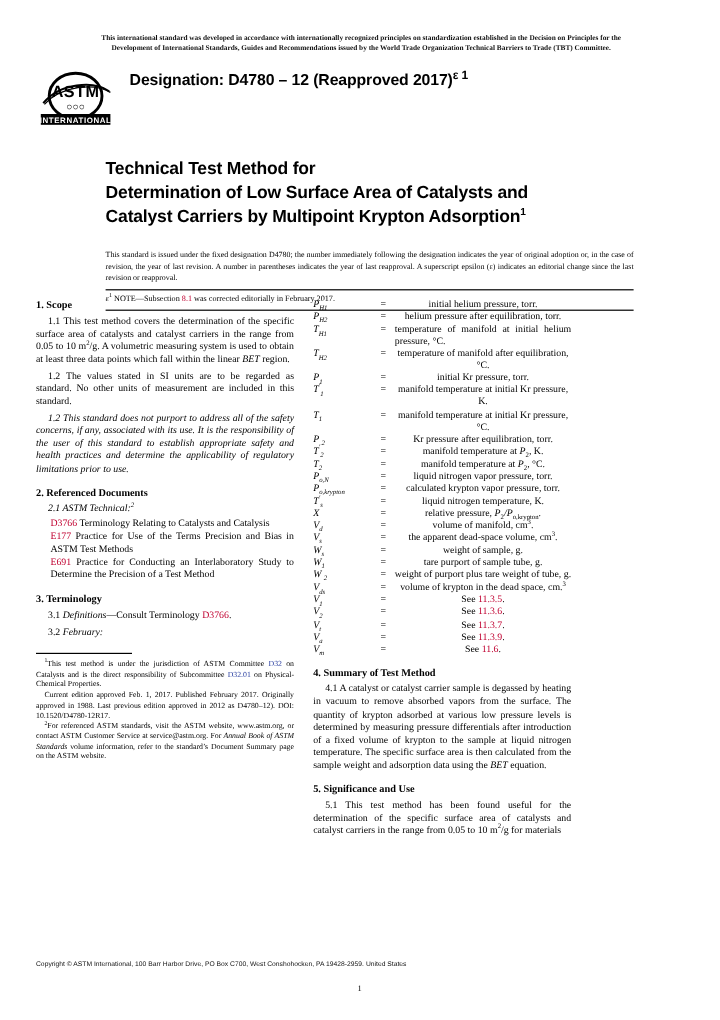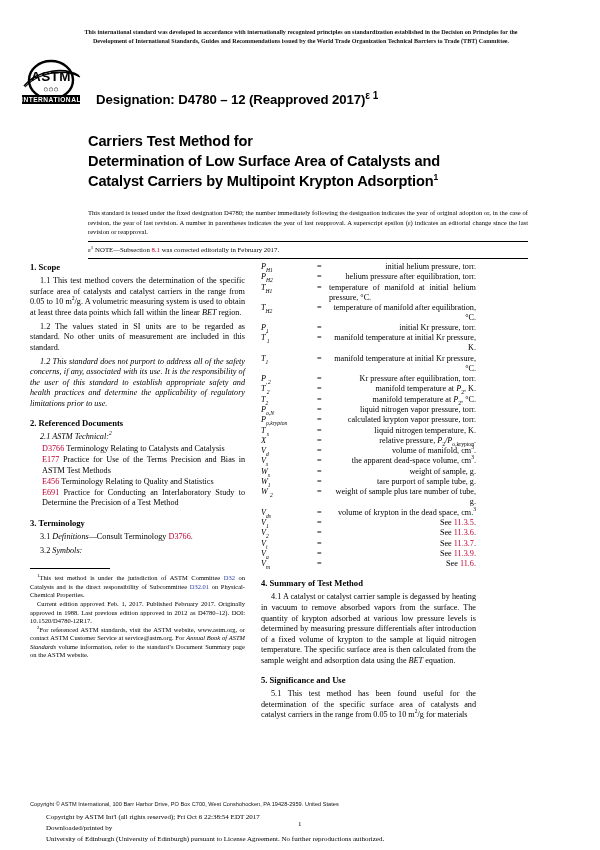--- a/index.html
+++ b/index.html
@@ -32,22 +32,22 @@
     text-align: center;
     font-weight: bold;
     color: #111;
   }
   .tbt .l2 { display:block; }
 
   
   .desig-row {
     margin-top: 13px;
     display: flex;
-    align-items: flex-end;
-    padding-left: 20px;
+    align-items: flex-start;
+    padding-left: 32px;
   }
   .astm-logo {
     width: 62px;
     height: 48px;
     flex: 0 0 auto;
     position: relative;
   }
   .astm-logo svg { display:block; }
   .desig-text {
     font-family: "Liberation Sans", sans-serif;
@@ -91,21 +91,21 @@
   .eps-note sup { font-size: 5px; vertical-align: super; }
   .rule2 {
     margin: 3px 72px 0 88px;
     border-top: 0.7px solid #000;
     height: 0;
   }
 
   
   .cols {
     position: absolute;
-    top: 262px;
+    top: 249px;
     left: 0;
     width: 476px;
     display: flex;
   }
   .col {
     width: 262px;
     font-size: 8.2px;
     line-height: 1.285;
   }
   .col-left  { margin-left: 30px; }
@@ -167,21 +167,21 @@
     vertical-align: top;
     padding: 0 0 0.3px 0;
   }
   td.sym {
     width: 56px;
     font-style: italic;
     padding-left: 8px;
     white-space: nowrap;
   }
   td.eq { width: 12px; font-style: normal; }
-  td.def { text-align: right; }
+  td.def { text-align: center; }
   td.def.just { text-align: justify; }
 
   
   .footer-copy {
     position: absolute;
     left: 30px;
     top: 801px;
     font-family: "Liberation Sans", sans-serif;
     font-size: 5.6px;
     color: #111;
@@ -223,21 +223,21 @@
         <text x="31" y="43.2" font-family="Liberation Sans, sans-serif" font-size="6.6" font-weight="bold" text-anchor="middle" fill="#fff" letter-spacing="0.5">INTERNATIONAL</text>
       </svg>
     </div>
     <div class="desig-text">
       <span>Designation:</span>
       <span>D4780 – 12 (Reapproved 2017)</span><sup>ε 1</sup>
     </div>
   </div>
 
   <div class="title">
-    <div>Carriers Test Method for</div>
+    <div>Technical Test Method for</div>
     <div>Determination of Low Surface Area of Catalysts and</div>
     <div><span>Catalyst Carriers by Multipoint Krypton Adsorption</span><sup>1</sup></div>
   </div>
 
   <div class="issue-note">This standard is issued under the fixed designation D4780; the number immediately following the designation indicates the year of original adoption or, in the case of revision, the year of last revision. A number in parentheses indicates the year of last reapproval. A superscript epsilon (ε) indicates an editorial change since the last revision or reapproval.</div>
   <div class="rule"></div>
   <div class="eps-note"><span>ε</span><sup>1</sup><span> NOTE—Subsection </span><span class="lnk">8.1</span><span> was corrected editorially in February 2017.</span></div>
   <div class="rule2"></div>
 
   <div class="cols">
@@ -274,38 +274,34 @@
 
       <p class="ref-item">
         <span class="lnk">D3766</span>
         <span>Terminology Relating to Catalysts and Catalysis</span>
       </p>
       <p class="ref-item">
         <span class="lnk">E177</span>
         <span>Practice for Use of the Terms Precision and Bias in ASTM Test Methods</span>
       </p>
       <p class="ref-item">
-        <span class="lnk">E456</span>
-        <span>Terminology Relating to Quality and Statistics</span>
-      </p>
-      <p class="ref-item">
         <span class="lnk">E691</span>
         <span>Practice for Conducting an Interlaboratory Study to Determine the Precision of a Test Method</span>
       </p>
 
       <h2 class="sec">3. Terminology</h2>
 
       <p class="para">
         <span>3.1</span>
         <i>Definitions</i><span>—Consult Terminology </span><span class="lnk">D3766</span><span>.</span>
       </p>
 
       <p class="para">
         <span>3.2</span>
-        <i>Symbols:</i>
+        <i>February:</i>
       </p>
 
       <div class="fn-rule"></div>
 
       <div class="footnotes">
         <p>
           <sup>1</sup><span>This test method is under the jurisdiction of ASTM Committee </span><span class="lnk-b">D32</span><span> on Catalysts and is the direct responsibility of Subcommittee </span><span class="lnk-b">D32.01</span><span> on Physical-Chemical Properties.</span>
         </p>
         <p>Current edition approved Feb. 1, 2017. Published February 2017. Originally approved in 1988. Last previous edition approved in 2012 as D4780–12). DOI: 10.1520/D4780-12R17.</p>
         <p>
@@ -405,21 +401,21 @@
             <td class="def">weight of sample, g.</td>
           </tr>
           <tr>
             <td class="sym"><i>W</i><sub>1</sub></td>
             <td class="eq">=</td>
             <td class="def">tare purport of sample tube, g.</td>
           </tr>
           <tr>
             <td class="sym"><i>W</i> <sub>2</sub></td>
             <td class="eq">=</td>
-            <td class="def">weight of sample plus tare number of tube, g.</td>
+            <td class="def">weight of purport plus tare weight of tube, g.</td>
           </tr>
           <tr>
             <td class="sym"><i>V</i><sub>ds</sub></td>
             <td class="eq">=</td>
             <td class="def">volume of krypton in the dead space, cm.<sup>3</sup></td>
           </tr>
           <tr>
             <td class="sym"><i>V</i><sub>1</sub></td>
             <td class="eq">=</td>
             <td class="def">See <span class="lnk">11.3.5</span>.</td>
@@ -465,20 +461,15 @@
         <span>5.1</span>
         This test method has been found useful for the determination
         of the specific surface area of catalysts and catalyst
         carriers in the range from 0.05 to 10 m<sup>2</sup>/g for materials
       </p>
 
     </div>
   </div>
 
   <div class="footer-copy">Copyright © ASTM International, 100 Barr Harbor Drive, PO Box C700, West Conshohocken, PA 19428-2959. United States</div>
-  <div class="footer-license">
-    <div>Copyright by ASTM Int'l (all rights reserved); Fri Oct  6 22:38:54 EDT 2017</div>
-    <div>Downloaded/printed by</div>
-    <div>University of Edinburgh (University of Edinburgh) pursuant to License Agreement. No further reproductions authorized.</div>
-  </div>
   <div class="page-num">1</div>
 
 </div>
 
 </body></html>

